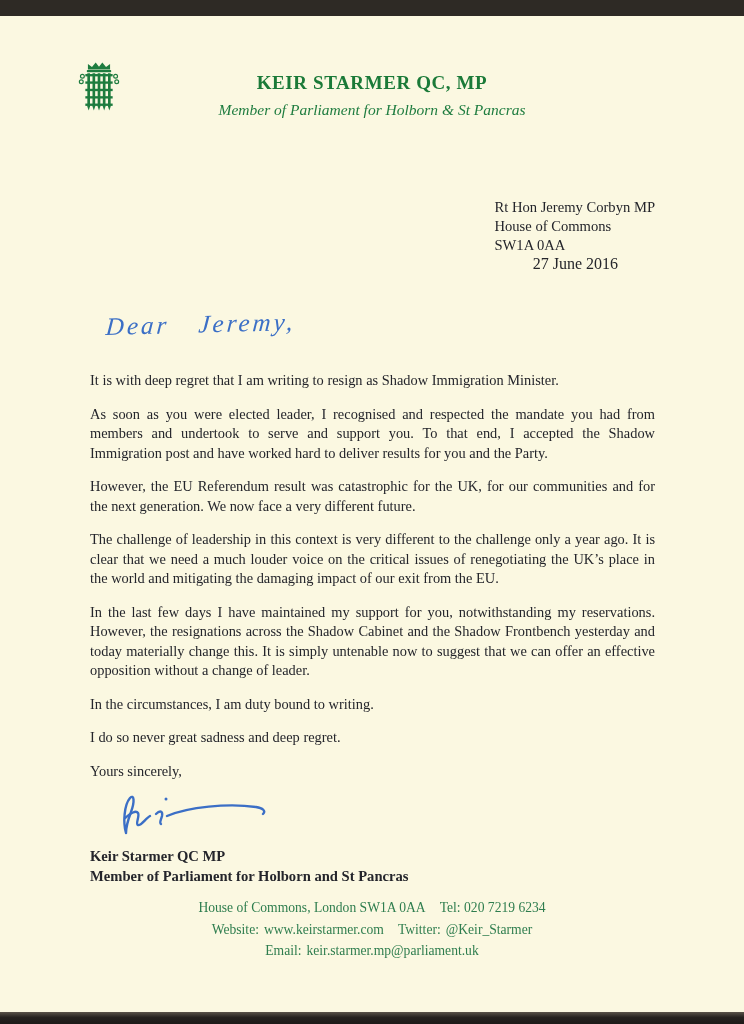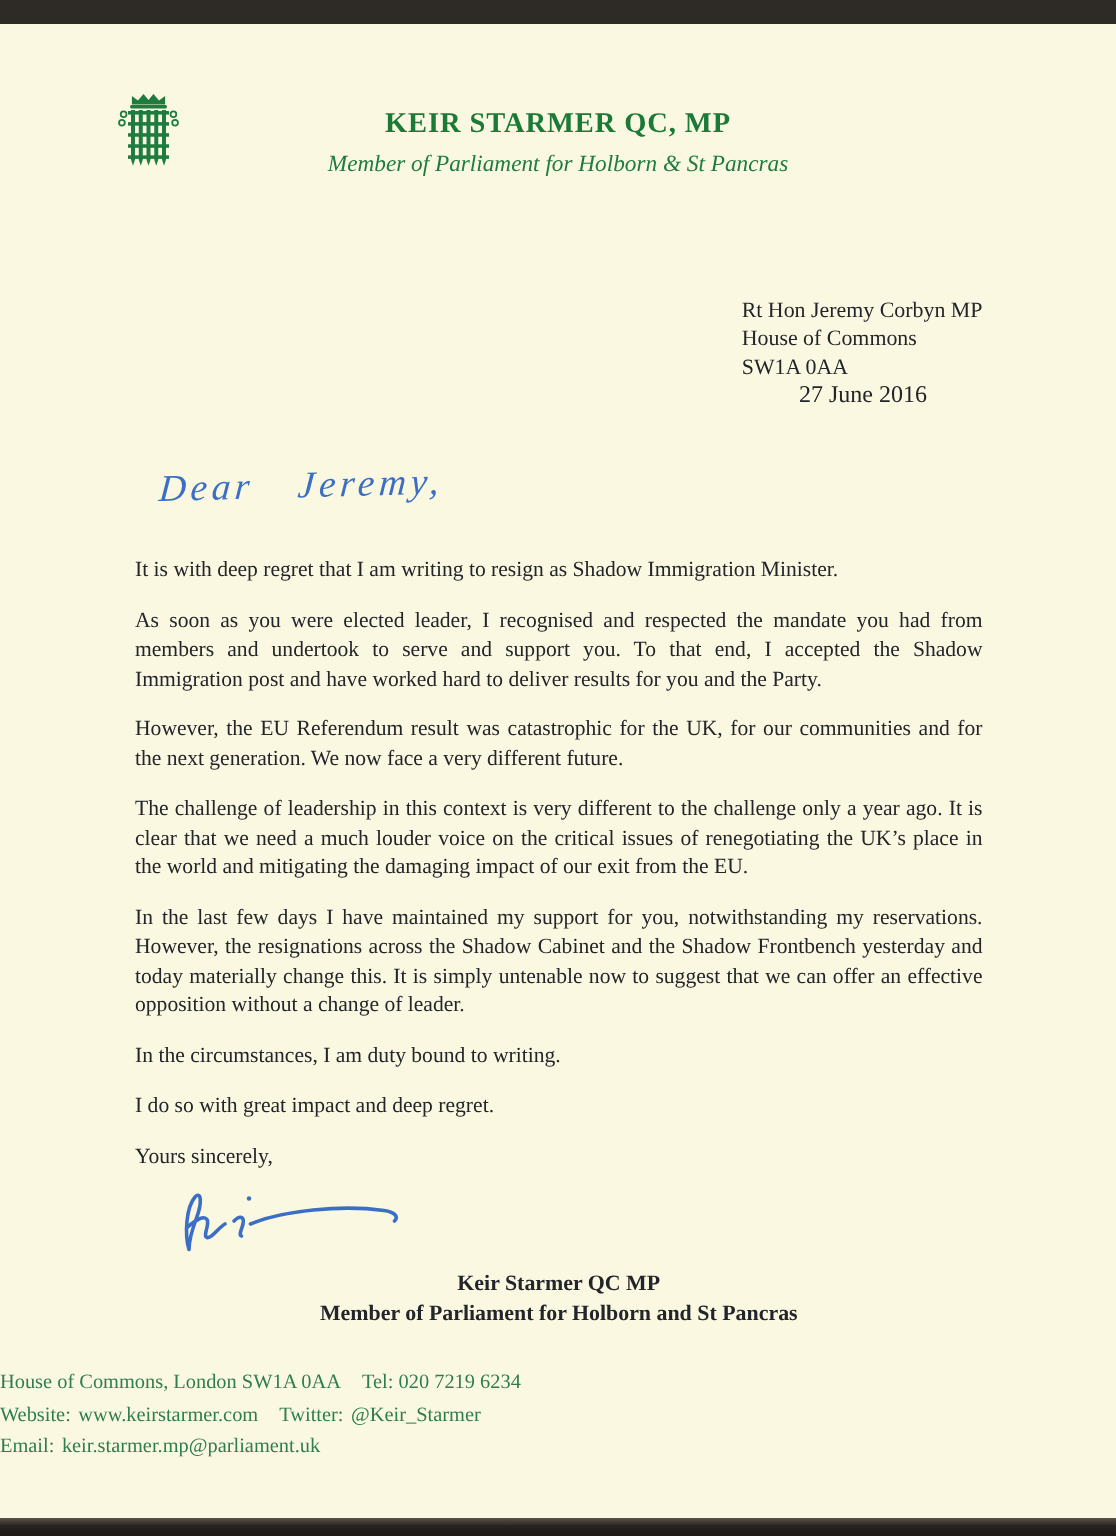--- a/index.html
+++ b/index.html
@@ -80,27 +80,26 @@
   .body-text p { margin: 0 0 14px; }
   .body-text p.closing { text-align: left; margin-bottom: 0; }
 
   
   .sig { display: block; margin: 6px 0 2px 110px; }
   .signer {
     margin: 2px 89px 0 90px;
     font-weight: bold;
     font-size: 14.6px;
     line-height: 19.5px;
-    text-align: center;
   }
 
   
   .footer {
-    margin-top: 24px;
-    text-align: left;
+    margin-top: 11px;
+    text-align: center;
     color: #2e7d4e;
     font-size: 13.6px;
     line-height: 21.5px;
   }
   .footer .seg-gap { margin-left: 14px; }
   .footer .seg-val { margin-left: 5px; }
 
   
   .scan-edge {
     position: absolute;
@@ -155,21 +154,21 @@
 
     <div class="salutation">Dear Jeremy,</div>
 
     <div class="body-text">
       <p>It is with deep regret that I am writing to resign as Shadow Immigration Minister.</p>
       <p>As soon as you were elected leader, I recognised and respected the mandate you had from members and undertook to serve and support you. To that end, I accepted the Shadow Immigration post and have worked hard to deliver results for you and the Party.</p>
       <p>However, the EU Referendum result was catastrophic for the UK, for our communities and for the next generation. We now face a very different future.</p>
       <p>The challenge of leadership in this context is very different to the challenge only a year ago. It is clear that we need a much louder voice on the critical issues of renegotiating the UK’s place in the world and mitigating the damaging impact of our exit from the EU.</p>
       <p>In the last few days I have maintained my support for you, notwithstanding my reservations. However, the resignations across the Shadow Cabinet and the Shadow Frontbench yesterday and today materially change this. It is simply untenable now to suggest that we can offer an effective opposition without a change of leader.</p>
       <p>In the circumstances, I am duty bound to writing.</p>
-      <p>I do so with great impact and deep regret.</p>
+      <p>I do so never great sadness and deep regret.</p>
       <p class="closing">Yours sincerely,</p>
     </div>
 
     <svg class="sig" width="170" height="58" viewBox="0 0 170 58" aria-hidden="true">
       <g fill="none" stroke="#3b6fc6" stroke-width="2.4" stroke-linecap="round" stroke-linejoin="round">
         <path d="M16 46 C 13 36 14 18 20 11 C 24 7 25 14 21 25 C 18 33 16 41 16 46"></path>
         <path d="M15 31 C 21 26 26 23 28 26 C 30 29 25 37 28 38 C 31 39 36 31 40 29"></path>
         <path d="M46 27 C 50 23 53 24 52 29 C 51 33 49 36 51 37"></path>
         <path d="M57 29 C 78 20 118 16 146 20 C 153 21 156 24 153 27"></path>
         <circle cx="56" cy="12" r="1.5" fill="#3b6fc6" stroke="none"></circle>

